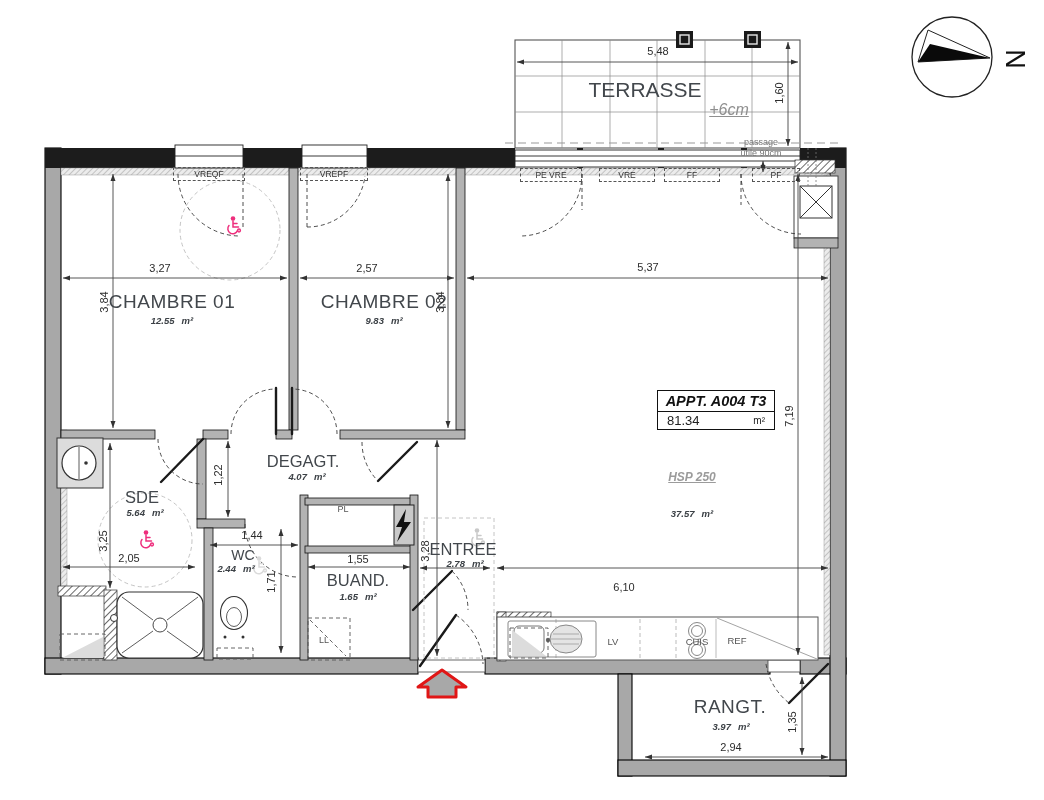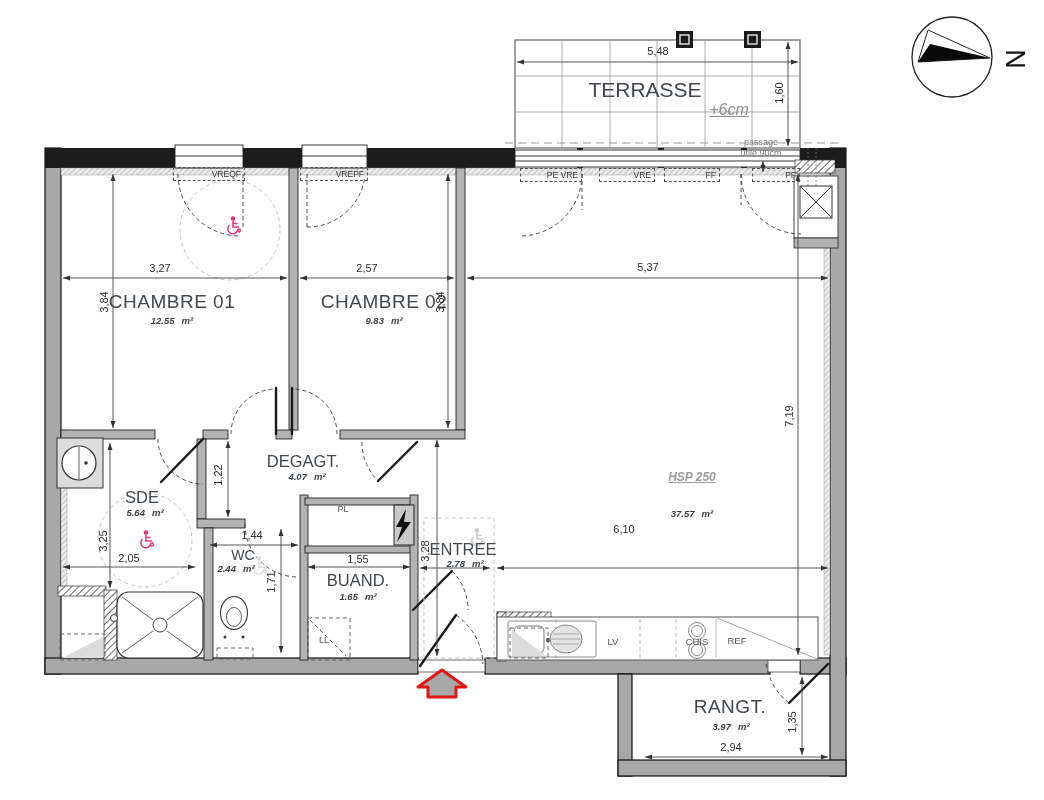--- a/index.html
+++ b/index.html
@@ -10,21 +10,21 @@
        font-family:"Liberation Sans",sans-serif;color:#42474c;}
   .rot{transform:translate(-50%,-50%) rotate(-90deg);}
   .rot90{transform:translate(-50%,-50%) rotate(90deg);}
   .room{font-size:19px;letter-spacing:.5px;}
   .room-sm{font-size:16.5px;}
   .area{font-size:9.5px;font-style:italic;font-weight:bold;color:#3c4146;}
   .area .u{margin-left:7px;}
   .dim{font-size:11px;color:#2d2d2d;}
   .tiny{font-size:9px;color:#555;}
   .winbox{position:absolute;transform:translate(-50%,-50%);border:1px dashed #555;
-          font-size:8.5px;color:#333;display:flex;justify-content:flex-end;
+          font-size:8.5px;color:#333;display:flex;justify-content:center;
           align-items:center;padding:1px 3px;box-sizing:border-box;background:transparent;}
   .watermark{font-size:22px;letter-spacing:3px;color:#b5b5b5;}
   .gray{color:#8f8f8f;}
   .ul{text-decoration:underline;}
   .hsp{font-size:12px;font-weight:bold;font-style:italic;color:#9b9b9b;text-decoration:underline;}
   .appt{position:absolute;left:657px;top:390px;width:118px;border:1.7px solid #111;
         background:#fff;text-align:center;box-sizing:border-box;}
   .appt .row1{border-bottom:1.6px solid #111;font-weight:bold;font-style:italic;
               font-size:14.5px;padding:2px 4px;color:#111;}
   .appt .row2{display:flex;justify-content:space-between;align-items:center;
@@ -322,20 +322,27 @@
   <span>9.83</span><span class="u">m²</span>
 </div>
 
 <div class="lbl dim" style="left:160px;top:268px">3,27</div>
 <div class="lbl dim" style="left:367px;top:268px">2,57</div>
 <div class="lbl dim" style="left:648px;top:267px">5,37</div>
 <div class="lbl dim rot" style="left:104px;top:302px">3,84</div>
 <div class="lbl dim rot" style="left:440px;top:302px">3,84</div>
 <div class="lbl dim rot" style="left:789px;top:416px">7,19</div>
 
+<div class="appt">
+  <div class="row1">APPT. A004 T3</div>
+  <div class="row2">
+    <span>81.34</span>
+    <span class="u2">m²</span>
+  </div>
+</div>
 
 <div class="lbl hsp" style="left:692px;top:477px">HSP 250</div>
 <div class="lbl area" style="left:692px;top:513px">
   <span>37.57</span><span class="u">m²</span>
 </div>
 
 <div class="lbl room-sm" style="left:303px;top:461px;color:#42474c">DEGAGT.</div>
 <div class="lbl area" style="left:307px;top:476px">
   <span>4.07</span><span class="u">m²</span>
 </div>
@@ -361,21 +368,21 @@
 <div class="lbl area" style="left:358px;top:596px">
   <span>1.65</span><span class="u">m²</span>
 </div>
 <div class="lbl tiny" style="left:324px;top:640px">LL</div>
 
 <div class="lbl dim rot" style="left:425px;top:551px">3,28</div>
 <div class="lbl room-sm" style="left:463px;top:549px">ENTREE</div>
 <div class="lbl area" style="left:465px;top:563px">
   <span>2.78</span><span class="u">m²</span>
 </div>
-<div class="lbl dim" style="left:624px;top:529px">6,10</div>
+<div class="lbl dim" style="left:624px;top:587px">6,10</div>
 
 <div class="lbl tiny" style="left:613px;top:641px;font-size:9.5px">LV</div>
 <div class="lbl tiny" style="left:697px;top:641px;font-size:9.5px">CUIS</div>
 <div class="lbl tiny" style="left:737px;top:640px;font-size:9.5px">REF</div>
 
 <div class="lbl room" style="left:730px;top:707px">RANGT.</div>
 <div class="lbl area" style="left:731px;top:726px">
   <span>3.97</span><span class="u">m²</span>
 </div>
 <div class="lbl dim" style="left:731px;top:747px">2,94</div>

